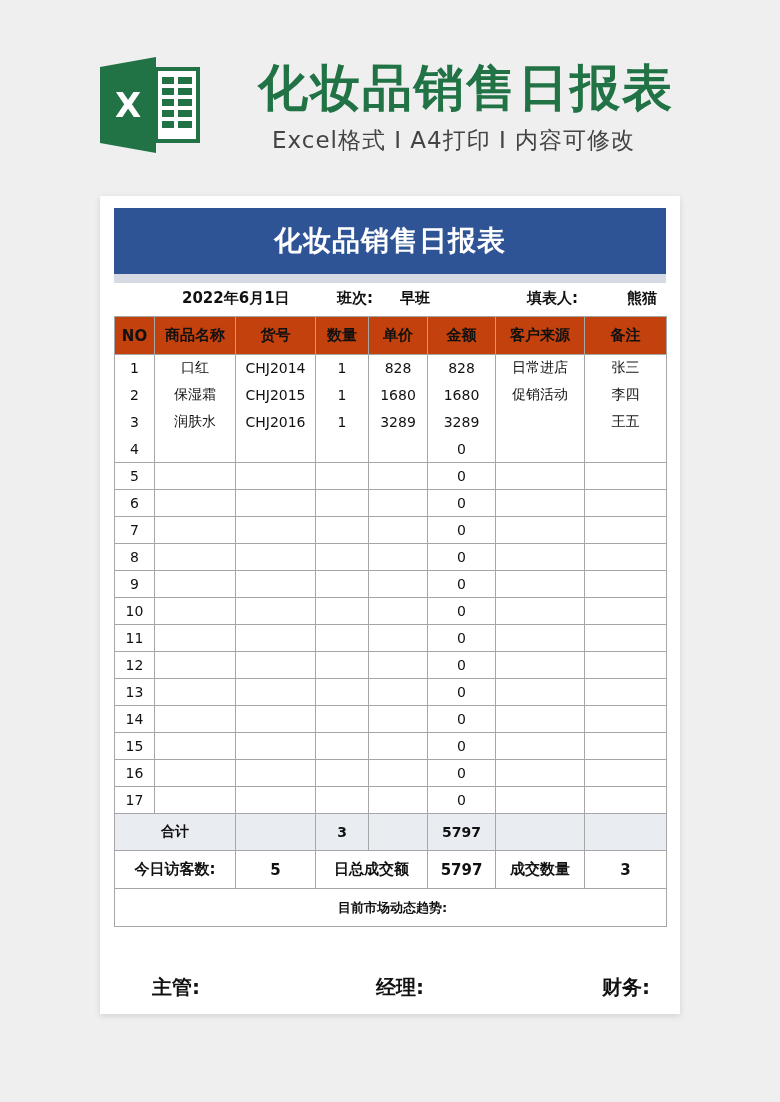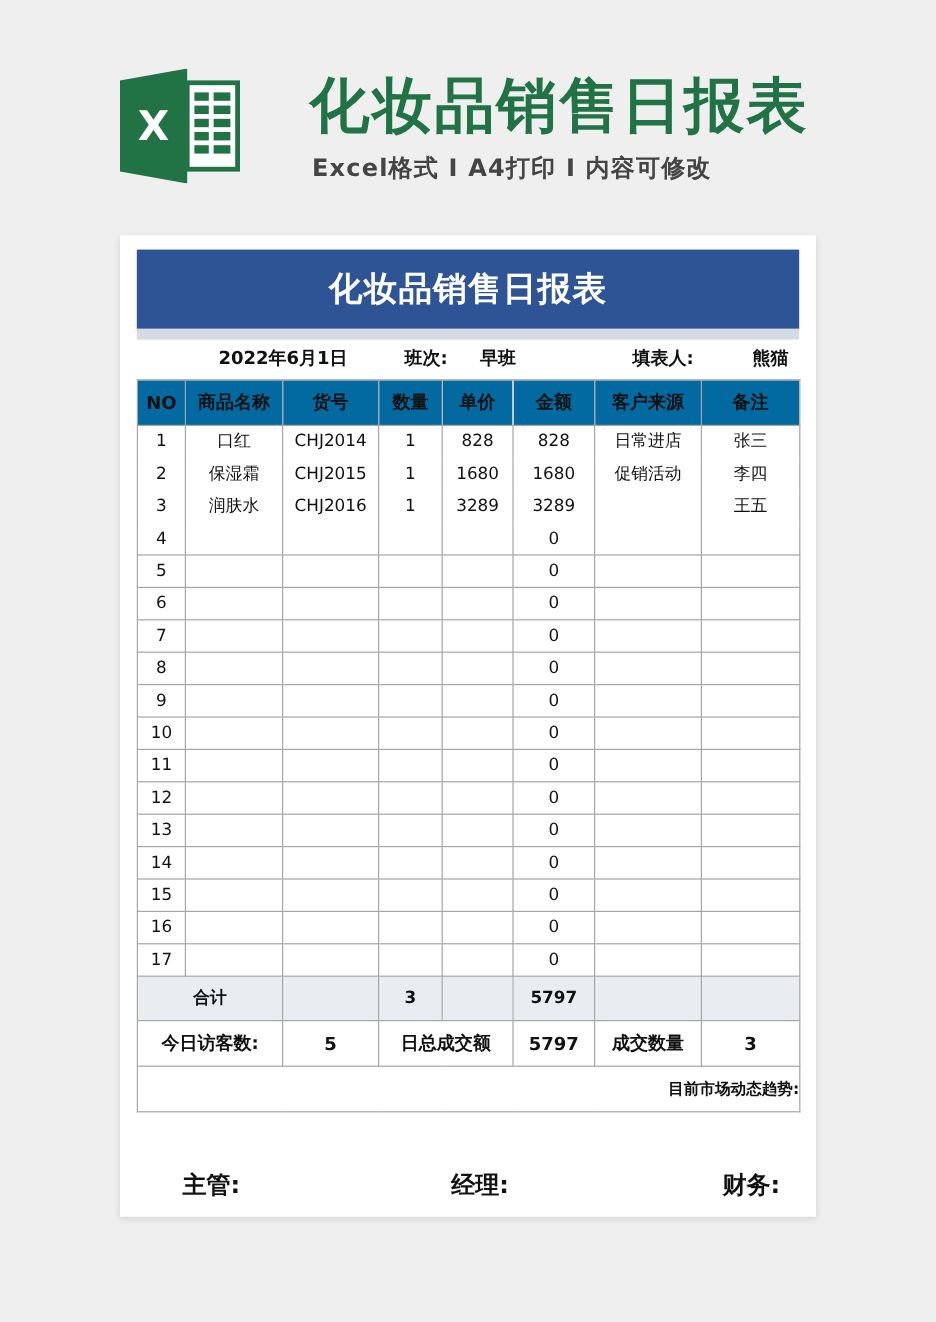--- a/index.html
+++ b/index.html
@@ -1,32 +1,32 @@
 <!DOCTYPE html>
 <html><head>
 <meta charset="utf-8">
 <style>
 *{box-sizing:border-box;margin:0;padding:0}
 body{width:780px;height:1102px;background:#efefef;font-family:"DejaVu Sans","Liberation Sans",sans-serif;position:relative;overflow:hidden;color:#111}
 .excel-icon{position:absolute;left:100px;top:57px;width:100px;height:96px}
 .hero-title{position:absolute;left:258px;top:58px;font-size:50px;font-weight:bold;color:#217346;letter-spacing:2px;line-height:60px;white-space:nowrap}
-.hero-sub{position:absolute;left:260px;top:125px;font-size:20px;font-weight:bold;color:#444;line-height:30px;white-space:nowrap;letter-spacing:1px}
+.hero-sub{position:absolute;left:272px;top:125px;font-size:23px;font-weight:normal;color:#444;line-height:30px;white-space:nowrap;letter-spacing:1px}
 .card{position:absolute;left:100px;top:196px;width:580px;height:818px;background:#fff;box-shadow:0 2px 6px rgba(0,0,0,.12)}
 .banner{position:absolute;left:14px;top:12px;width:552px;height:66px;background:#2f5496;color:#fff;font-size:28px;font-weight:bold;text-align:center;line-height:66px;letter-spacing:1px}
 .banner-strip{position:absolute;left:14px;top:78px;width:552px;height:9px;background:#d6dbe3}
 .info-row{position:absolute;left:32px;top:90px;width:552px;height:26px;font-size:15px;font-weight:bold}
 .info-row span{position:absolute;top:3px;white-space:nowrap}
 table{position:absolute;left:14px;top:120px;border-collapse:collapse;table-layout:fixed;width:552px}
 td,th{border:1px solid #a6a6a6;text-align:center;font-size:14px;font-weight:normal;overflow:hidden;white-space:nowrap;padding:0}
-th{background:#0369a1;font-weight:bold;font-size:15px;height:38px}
+th{background:#c2410c;font-weight:bold;font-size:15px;height:38px}
 td{height:27px}
 tr.first-rows td{border-top-color:transparent;border-bottom-color:transparent}
 tr.total td{background:#e9edf2;font-weight:bold;height:37px}
 tr.summary td{font-weight:bold;font-size:15px;height:38px}
-tr.trend td{text-align:right;font-weight:bold;font-size:13px;height:38px;padding-left:4px}
+tr.trend td{text-align:center;font-weight:bold;font-size:13px;height:38px;padding-left:4px}
 .signs{position:absolute;left:14px;top:778px;width:552px;height:20px;font-size:20px;font-weight:bold}
 .signs span{position:absolute;top:0;white-space:nowrap}
 </style>
 </head>
 <body>
 
 <svg class="excel-icon" viewBox="0 0 100 96">
   <polygon points="0,10 56,0 56,96 0,86" fill="#217346"></polygon>
   <rect x="56" y="12" width="42" height="72" fill="#fff" stroke="#217346" stroke-width="4"></rect>
   <g fill="#217346">

